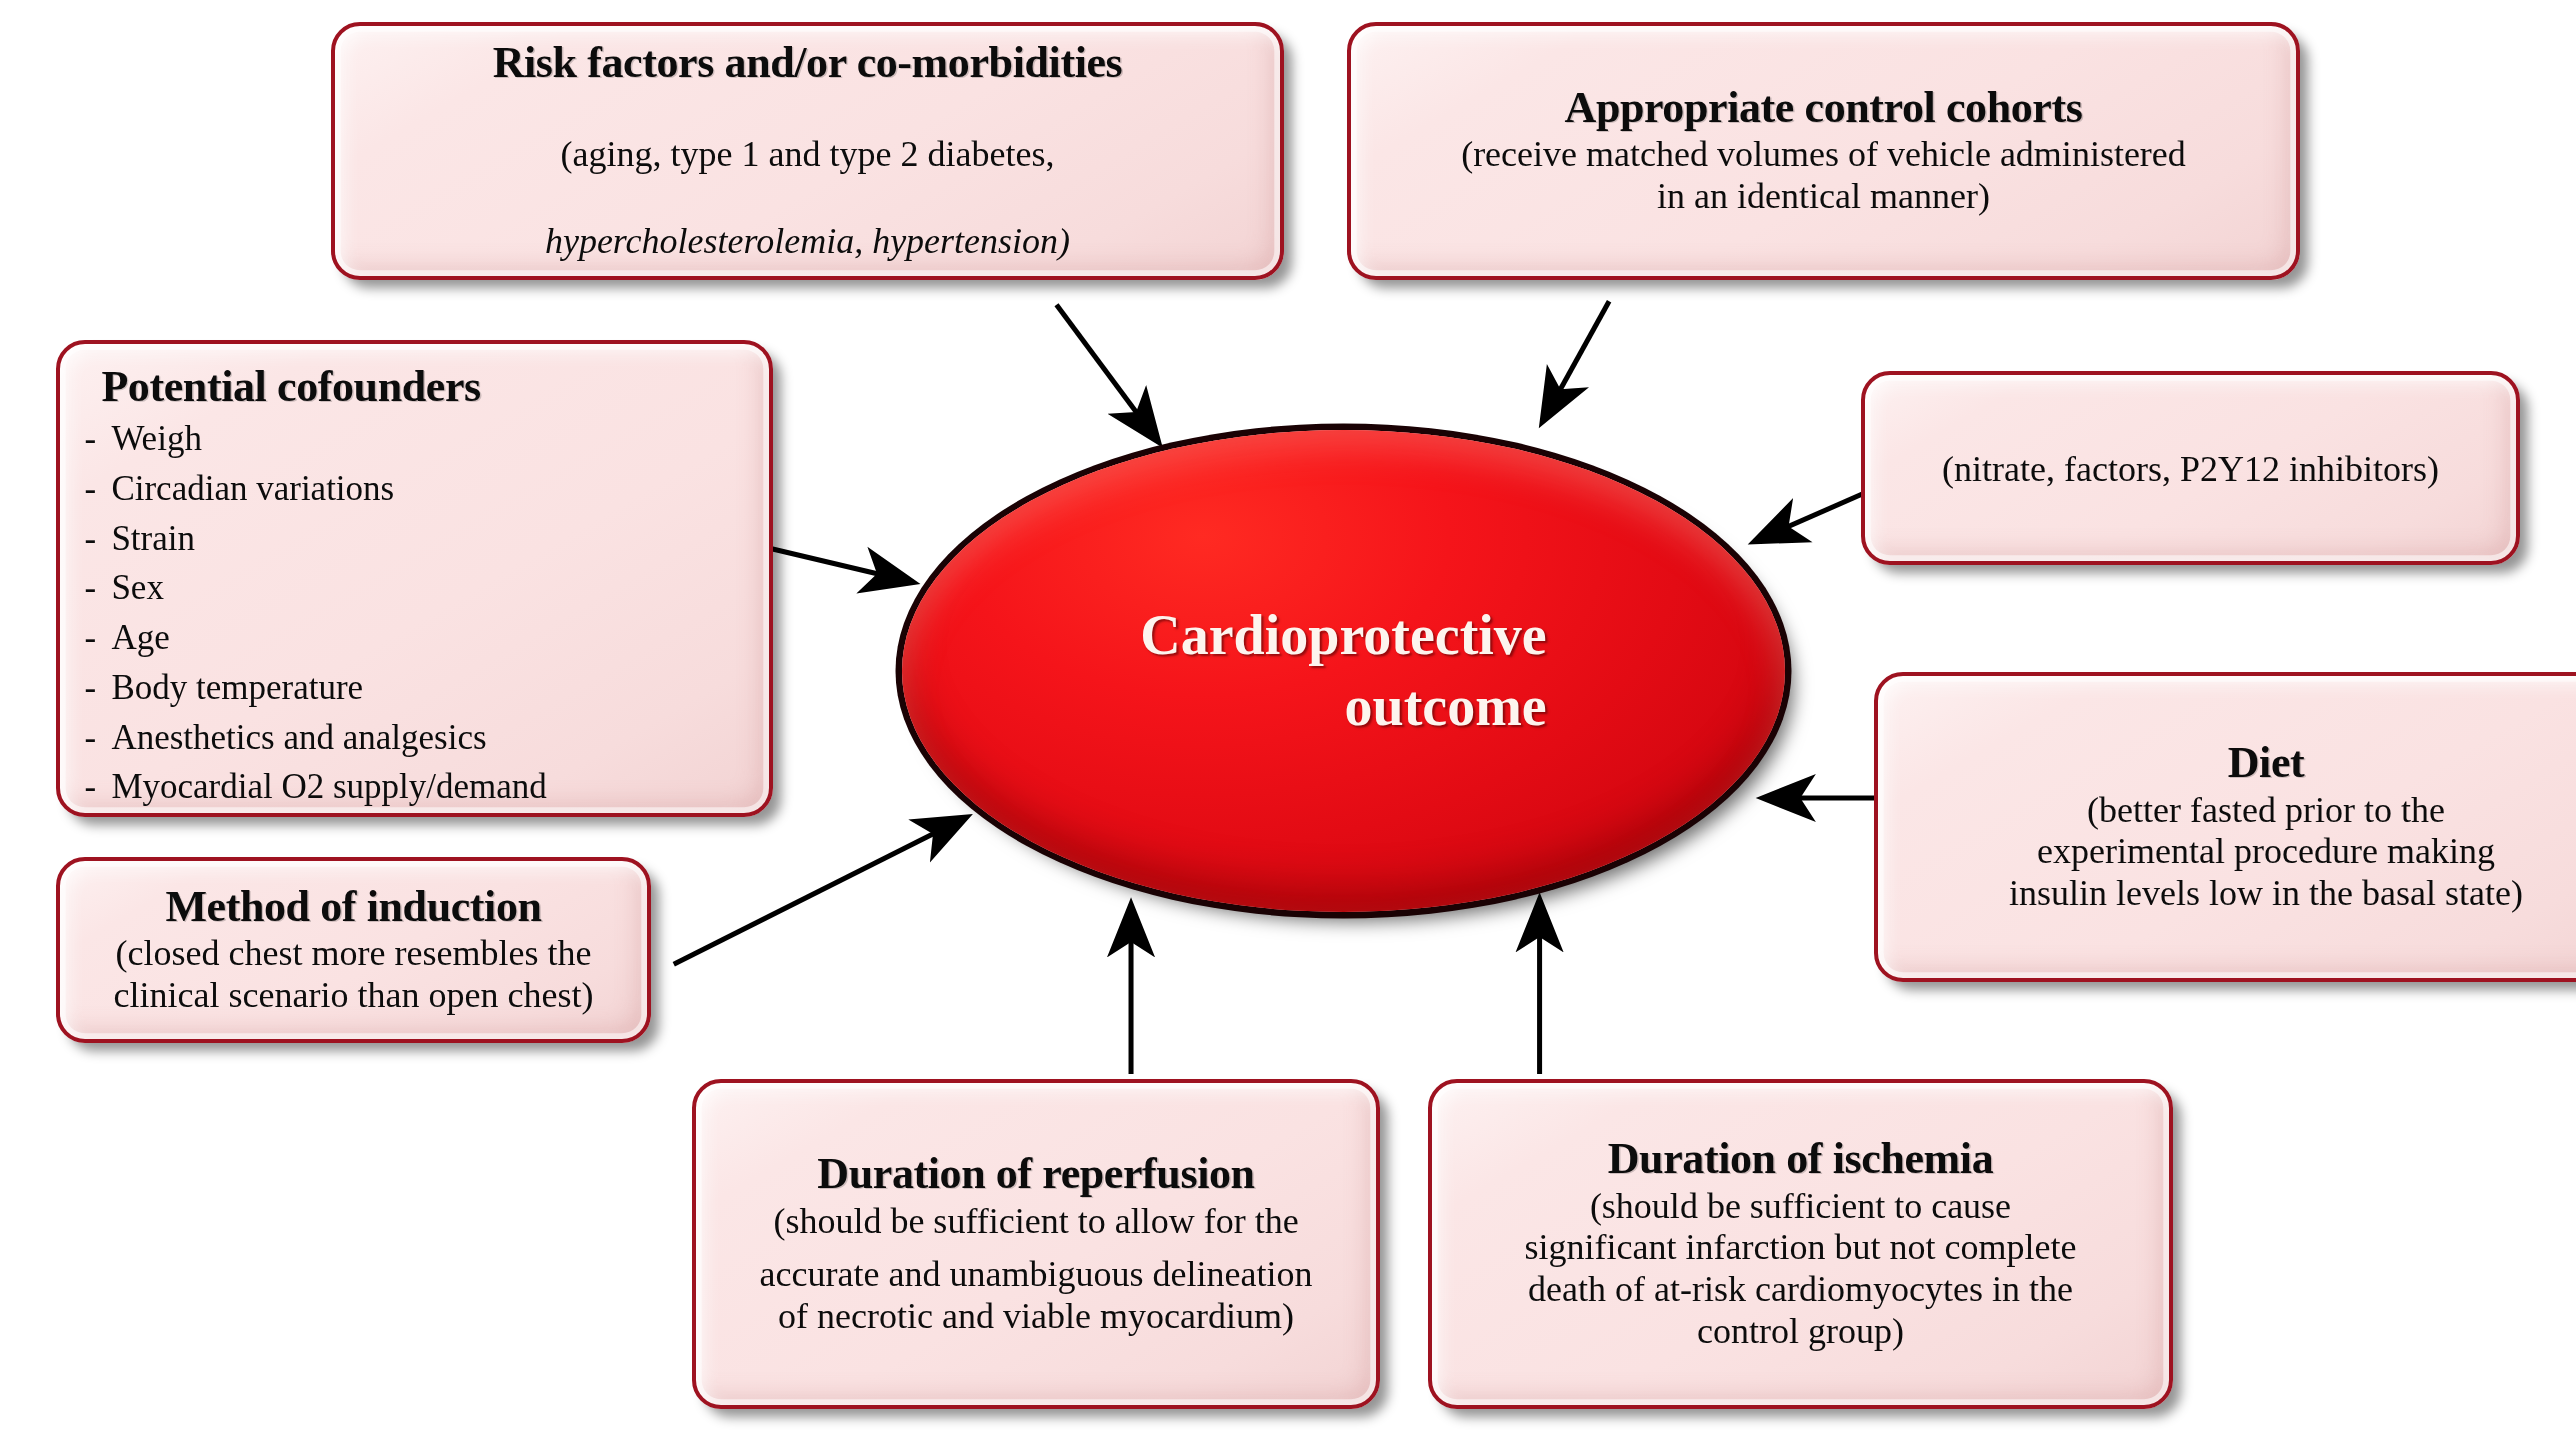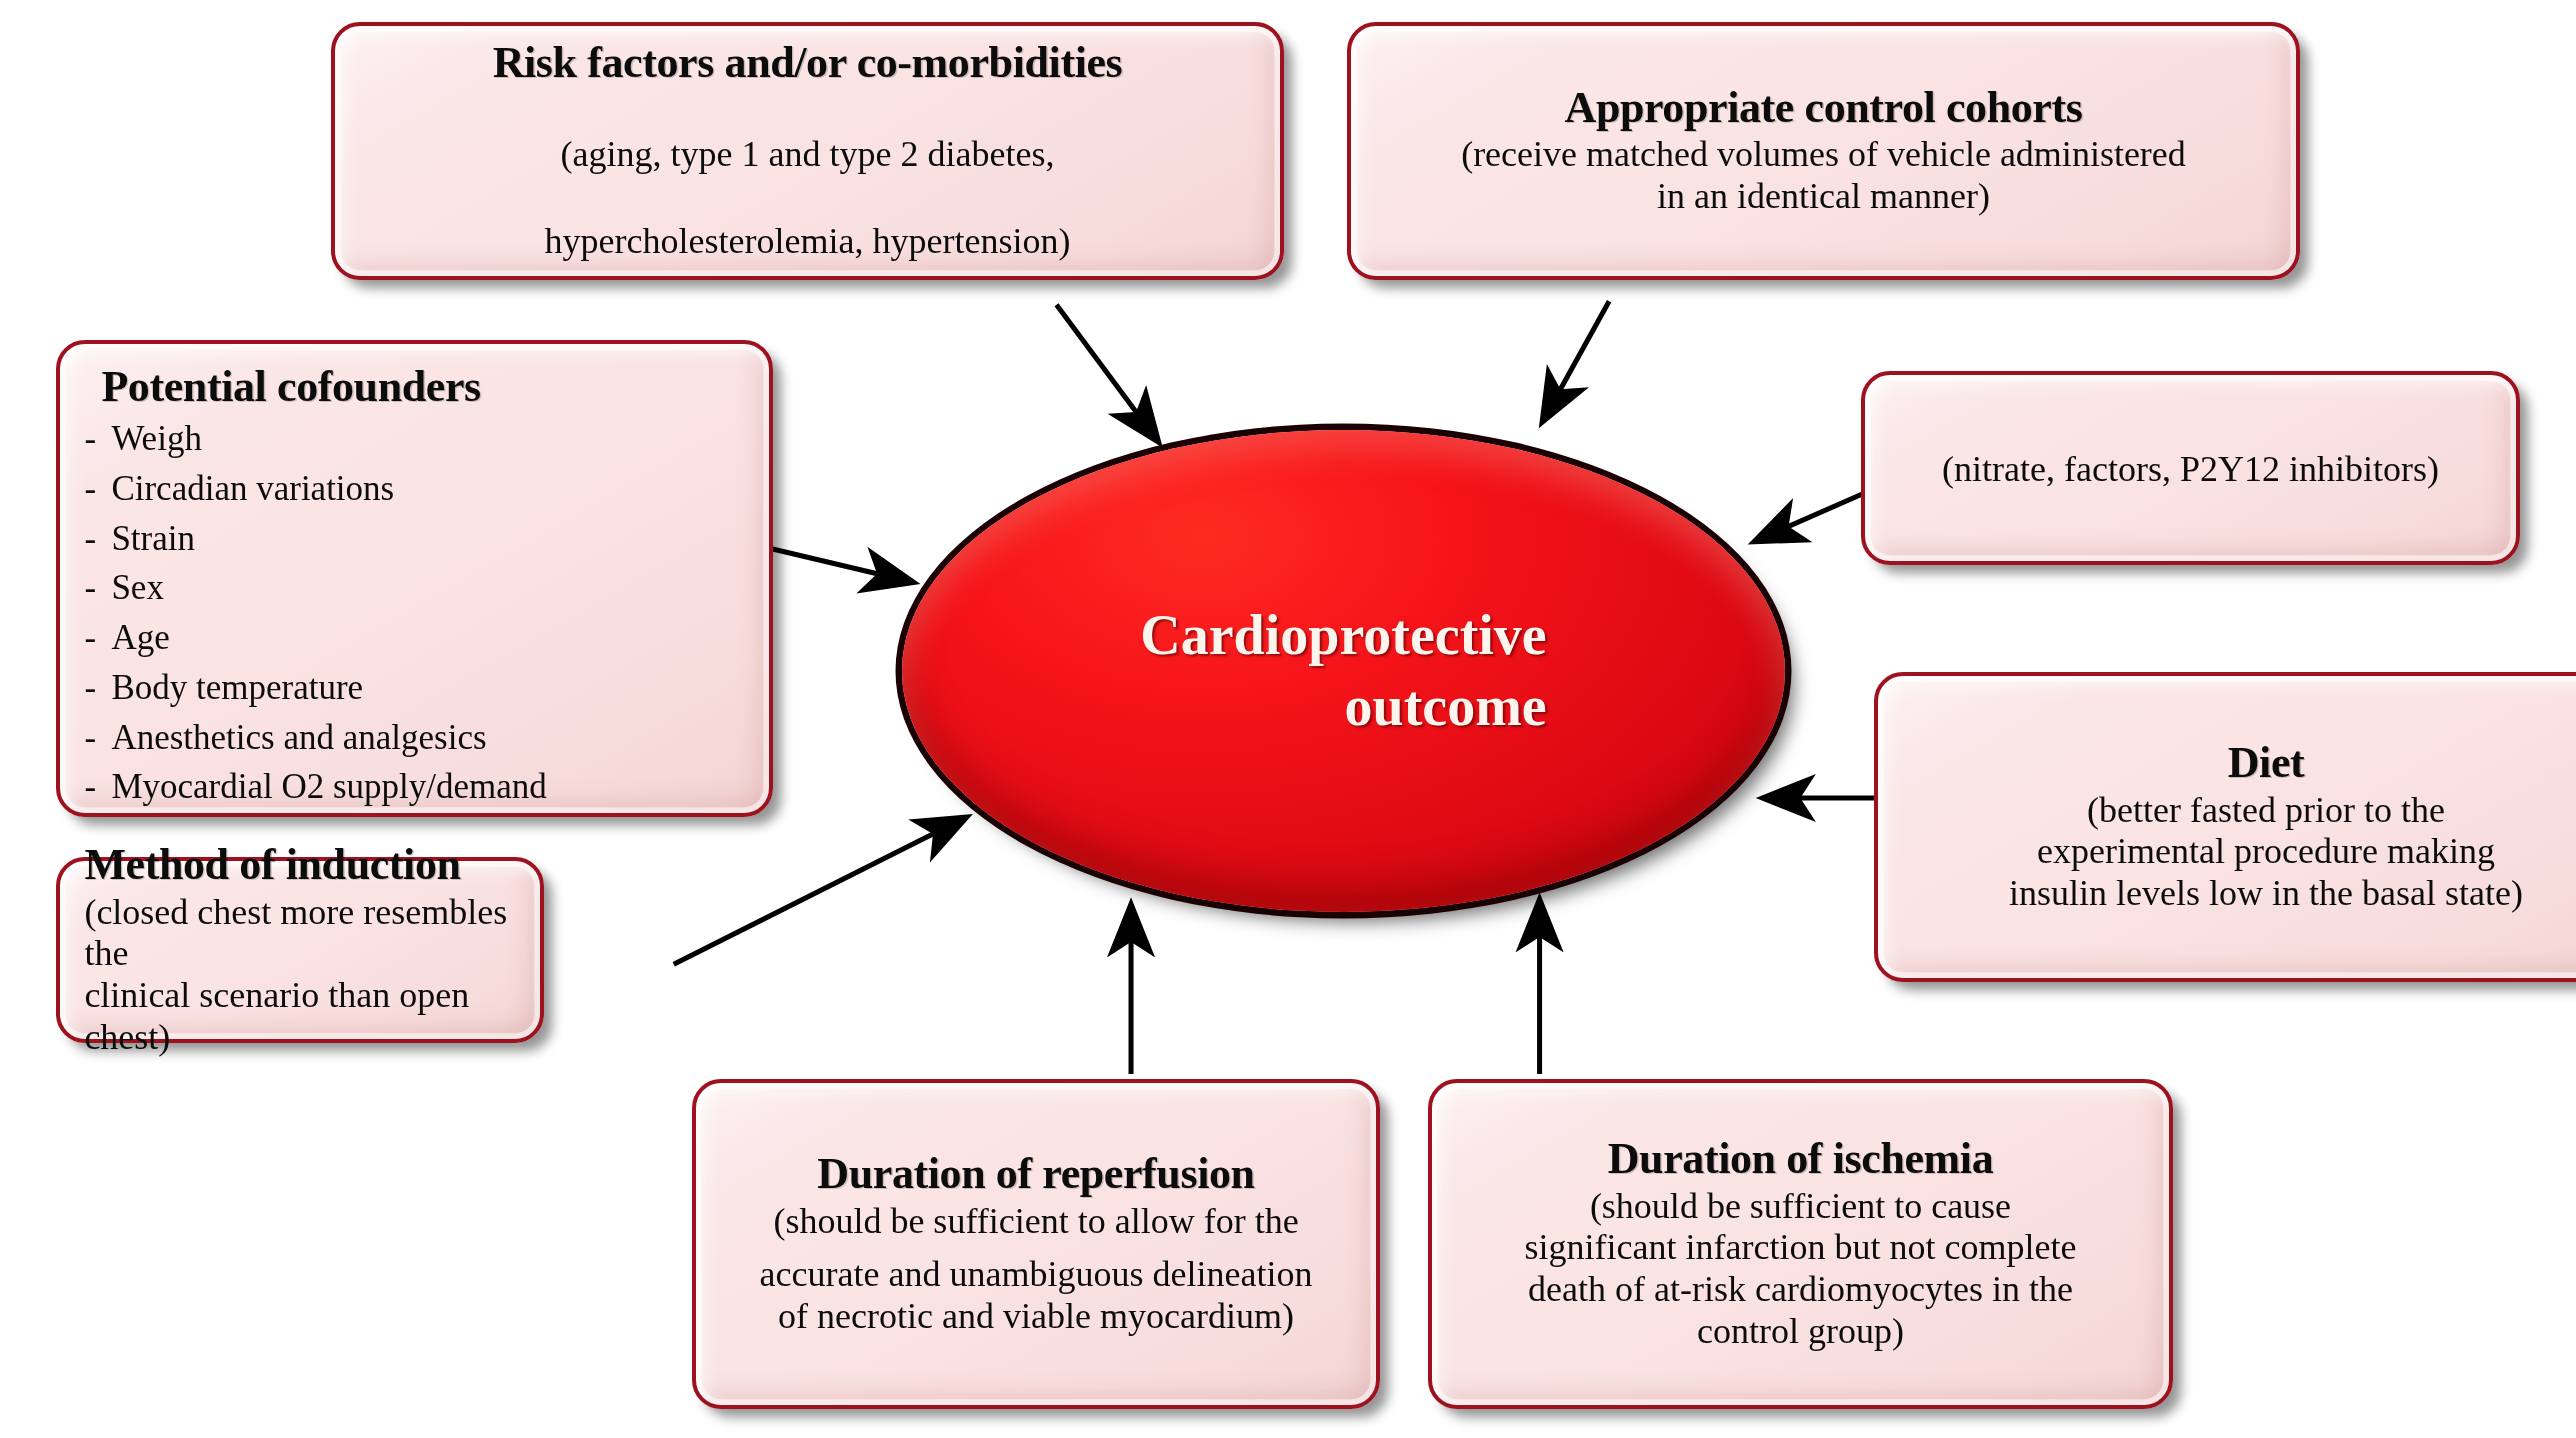--- a/index.html
+++ b/index.html
@@ -143,21 +143,21 @@
     <line x1="2624" y1="1113" x2="2460" y2="1113" stroke="#000000" stroke-width="7" marker-end="url(#ah)"></line>
 
     <line x1="1578" y1="1498" x2="1578" y2="1262" stroke="#000000" stroke-width="7" marker-end="url(#ah)"></line>
 
     <line x1="2148" y1="1498" x2="2148" y2="1255" stroke="#000000" stroke-width="7" marker-end="url(#ah)"></line>
   </svg>
 
   <div class="node center-text" style="left:331px; top:21.5px; width:953px; height:258px;justify-content:space-between;">
     <div class="title">Risk factors and/or co-morbidities</div>
     <div class="sub">(aging, type 1 and type 2 diabetes,</div>
-    <div class="sub" style="margin-top:0;">hypercholesterolemia, hypertension)</div>
+    <div class="sub" style="margin-top:0;font-style:italic;">hypercholesterolemia, hypertension)</div>
   </div>
 
   <div class="node center-text" style="left:1347px; top:21.5px; width:953px; height:258px;">
     <div class="title">Appropriate control cohorts</div>
     <div class="sub">(receive matched volumes of vehicle administered</div>
     <div class="sub" style="margin-top:0;">in an identical manner)</div>
   </div>
 
   <div class="node left-text" style="left:56px; top:340px; width:717px; height:477px; justify-content:flex-start; padding-top:18.6px;">
     <div class="title" style="padding-left:17px;">Potential cofounders</div>
@@ -166,21 +166,21 @@
       <li><span class="dash">-</span><span>Circadian variations</span></li>
       <li><span class="dash">-</span><span>Strain</span></li>
       <li><span class="dash">-</span><span>Sex</span></li>
       <li><span class="dash">-</span><span>Age</span></li>
       <li><span class="dash">-</span><span>Body temperature</span></li>
       <li><span class="dash">-</span><span>Anesthetics and analgesics</span></li>
       <li><span class="dash">-</span><span>Myocardial O2 supply/demand</span></li>
     </ul>
   </div>
 
-  <div class="node left-text" style="left:56px; top:857px; width:488px; height:186px;">
+  <div class="node left-text" style="left:56px; top:857px; width:595px; height:186px;text-align:center;">
     <div class="title">Method of induction</div>
     <div class="sub">(closed chest more resembles the</div>
     <div class="sub" style="margin-top:0;">clinical scenario than open chest)</div>
   </div>
 
   <div class="node center-text" style="left:1861px; top:371px; width:659px; height:194px;">
     <div class="sub">(nitrate, factors, P2Y12 inhibitors)</div>
   </div>
 
   <div class="node center-text" style="left:1874px; top:672px; width:784px; height:310px;">

